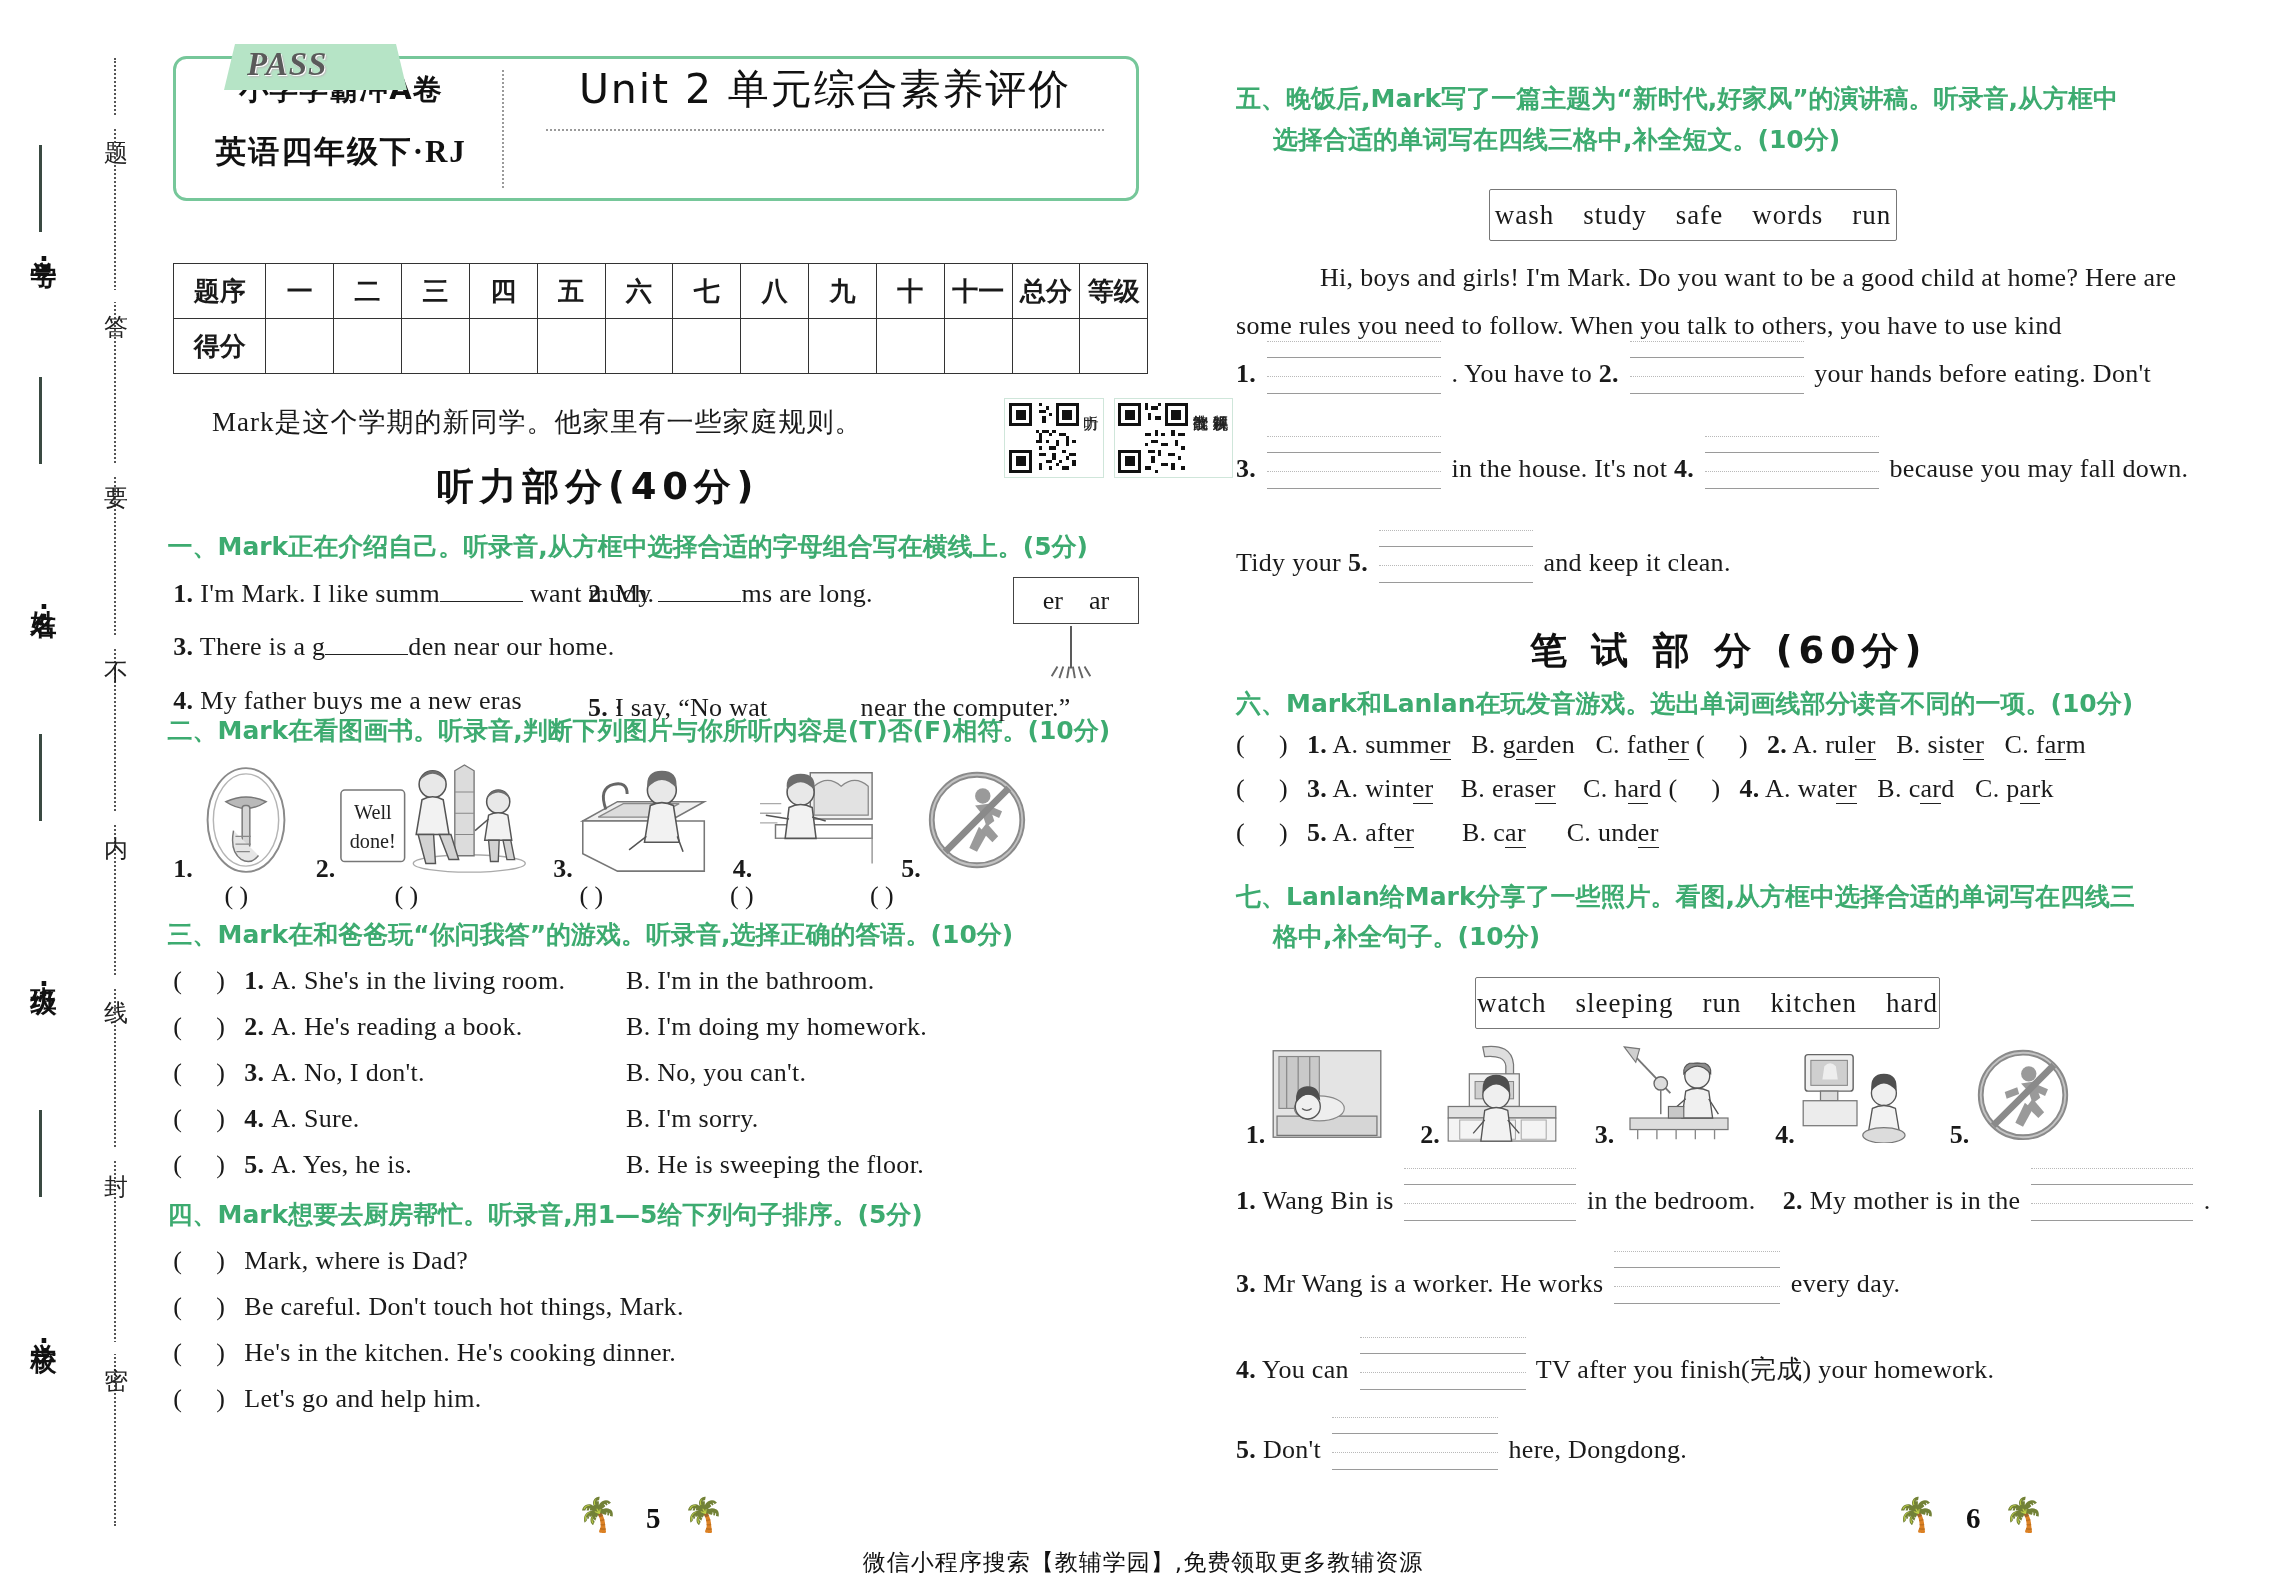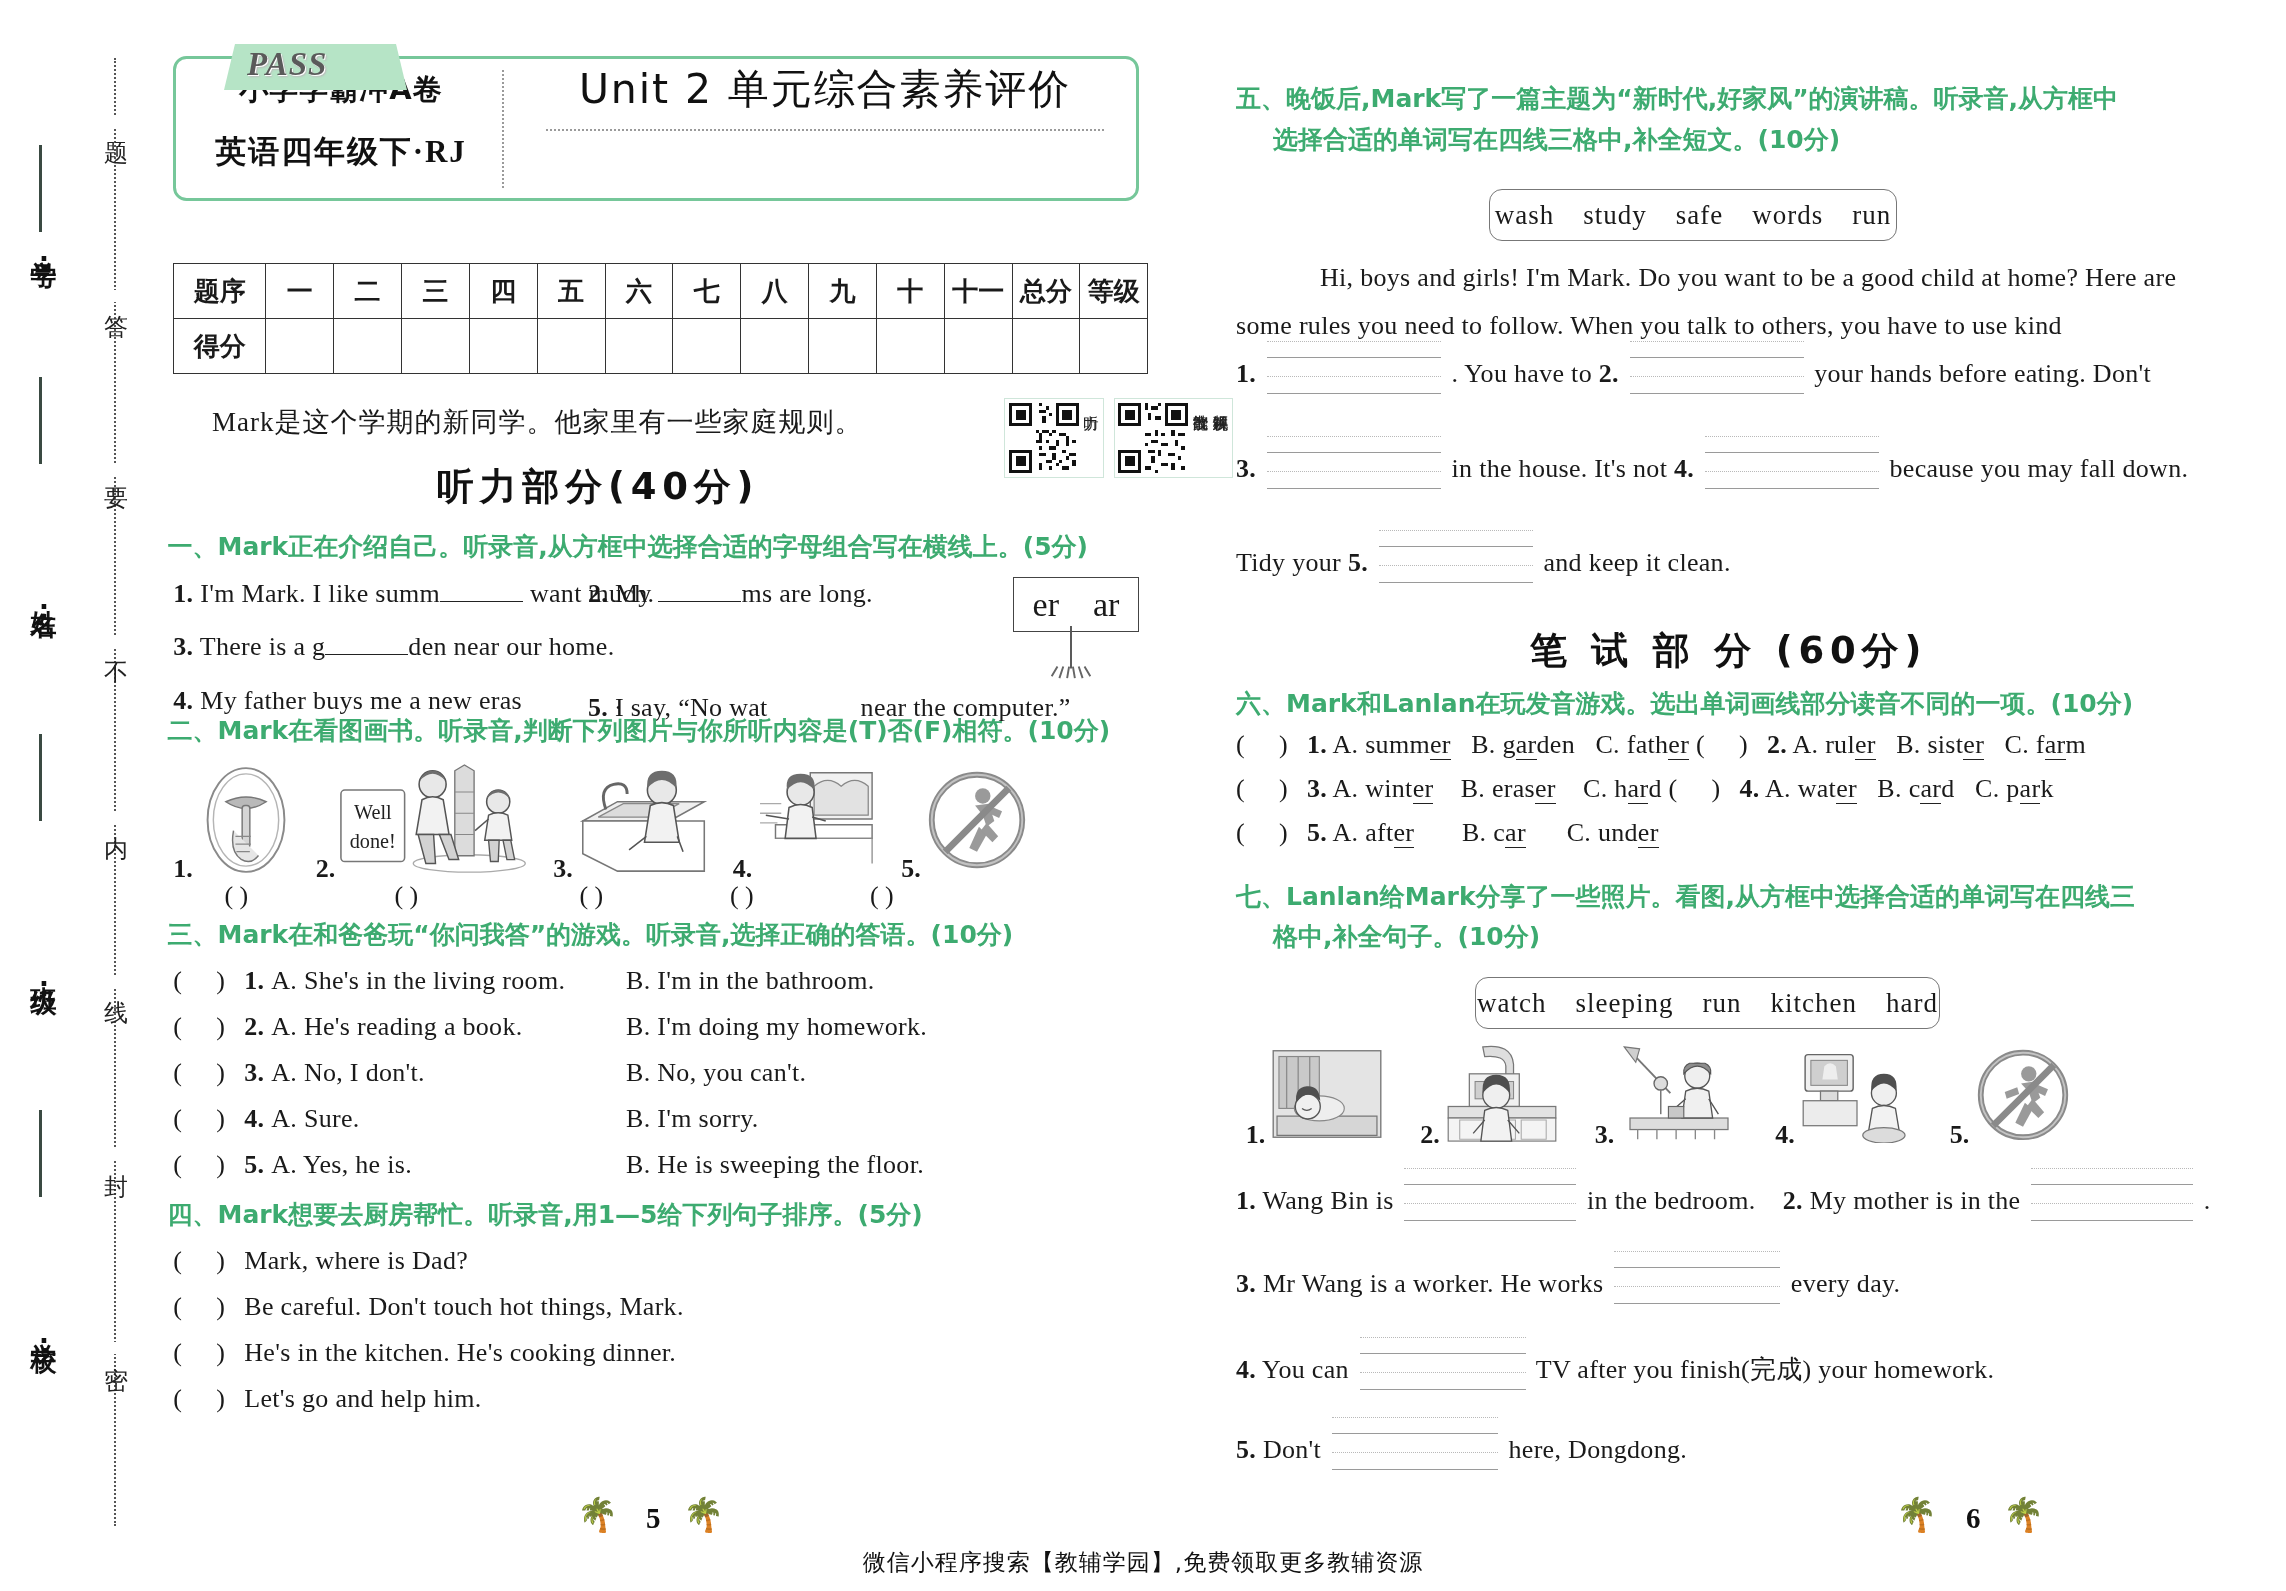--- a/index.html
+++ b/index.html
@@ -58,29 +58,29 @@
 
   .part-title{text-align:center;font-family:"DejaVu Sans",sans-serif;font-size:37px;font-weight:700;letter-spacing:5.8px;color:#111;}
 
   .sec{font-family:"DejaVu Sans",sans-serif;font-size:25px;font-weight:600;color:#3dab70;letter-spacing:0px;line-height:1.45;}
   .qrow{font-family:"Liberation Serif",serif;font-size:26px;letter-spacing:0.3px;}
   .bnum{font-weight:700;}
   .ul-short{display:inline-block;width:83px;border-bottom:1.9px solid #222;}
   .ul-none{display:inline-block;width:93px;}
   .paren{display:inline-block;width:71px;}
 
-  .letterbox{position:absolute;border:1.9px solid #444;padding:7.7px 13.5px;font-family:"Liberation Serif",serif;font-size:34px;}
+  .letterbox{position:absolute;border:1.9px solid #444;padding:7.7px 13.5px;font-family:"Liberation Serif",serif;font-size:26px;}
 
   
   .picrow{position:absolute;display:flex;align-items:flex-start;}
   .piccell{position:relative;}
   .picnum{font-family:"Liberation Serif",serif;font-weight:700;font-size:26px;}
   .ansparen{font-family:"Liberation Serif",serif;font-size:26px;}
 
-  .wordbank{position:absolute;border:1.9px solid #777;border-radius:13px;
+  .wordbank{position:absolute;border:1.9px solid #777;border-radius:2px;
             font-family:"Liberation Serif",serif;font-size:27px;letter-spacing:1px;
             display:flex;align-items:center;justify-content:center;gap:29px;background:#fff;}
 
   
   .fourline{display:inline-block;position:relative;vertical-align:middle;}
   .fourline i{display:block;border-top:1.9px dotted #b9b9b9;}
   .fourline i.solid{border-top:1.9px solid #9a9a9a;}
 
   .underline-u{border-bottom:1.9px solid #222;}
 

